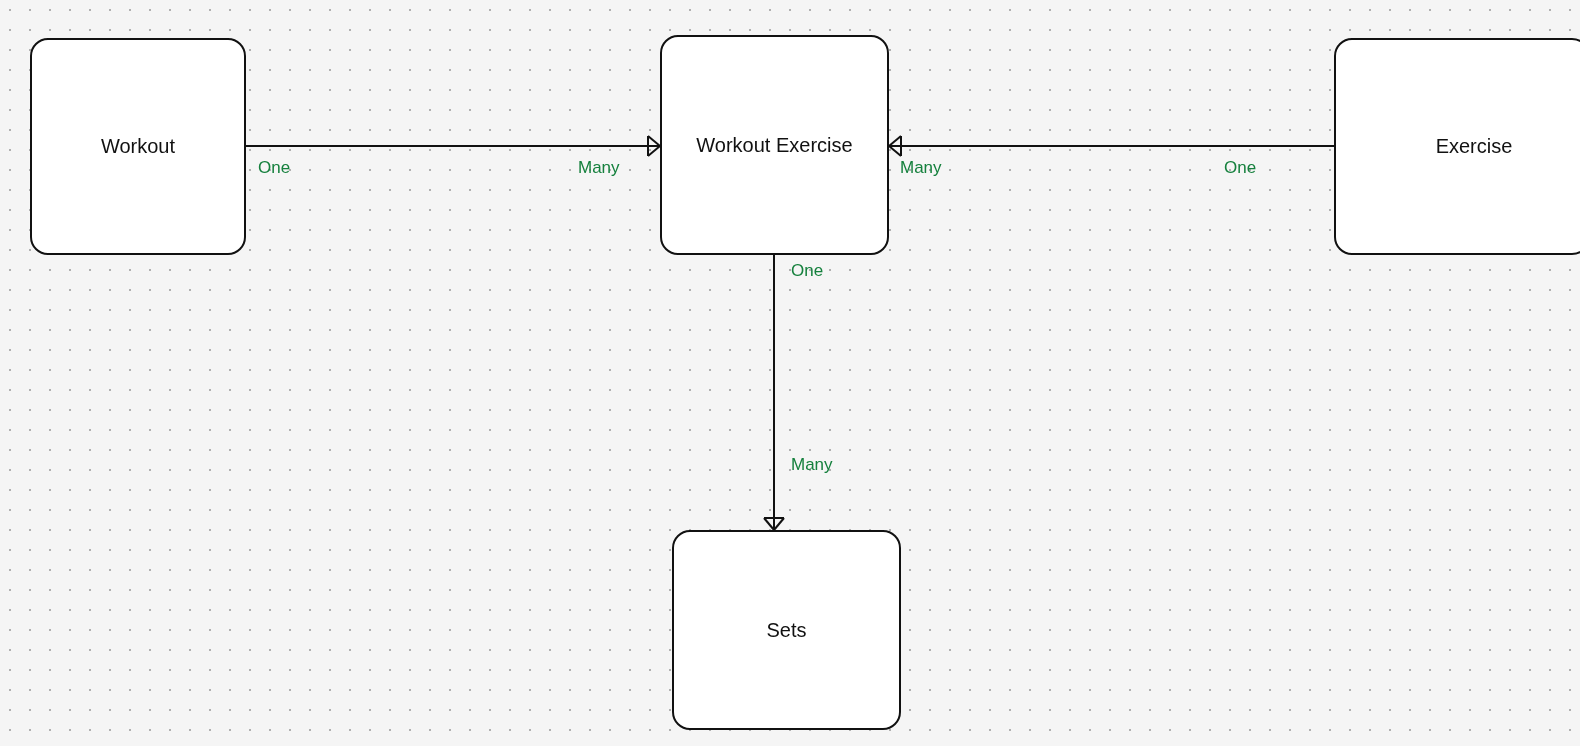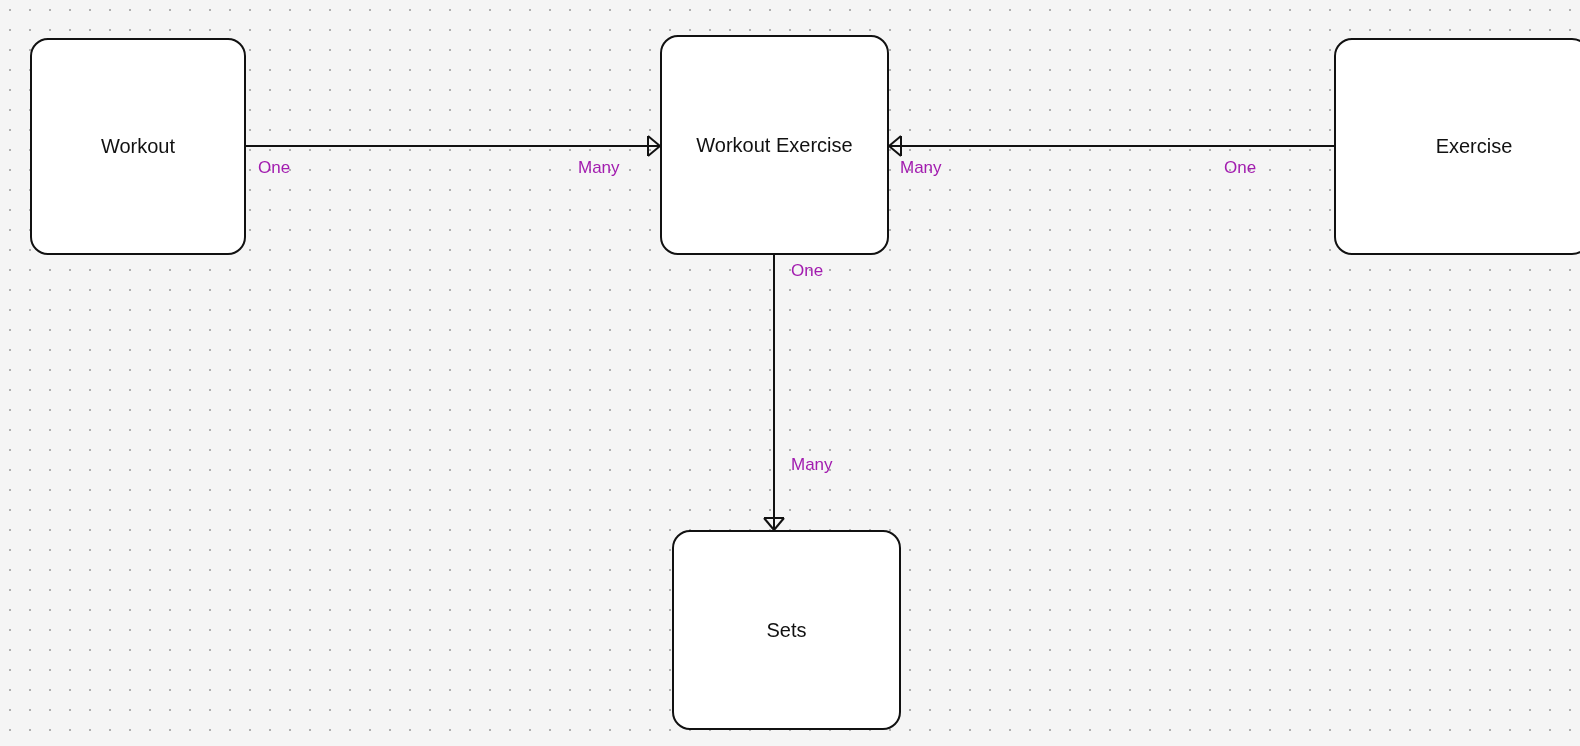--- a/index.html
+++ b/index.html
@@ -32,21 +32,21 @@
       align-items: center;
       justify-content: center;
       font-size: 20px;
       font-weight: 400;
       color: #111;
     }
 
     .label {
       position: absolute;
       font-size: 17px;
-      color: #a21caf;
+      color: #15803d;
       font-family: Arial, sans-serif;
     }
 
     svg.lines {
       position: absolute;
       top: 0;
       left: 0;
       width: 1580px;
       height: 746px;
       pointer-events: none;

